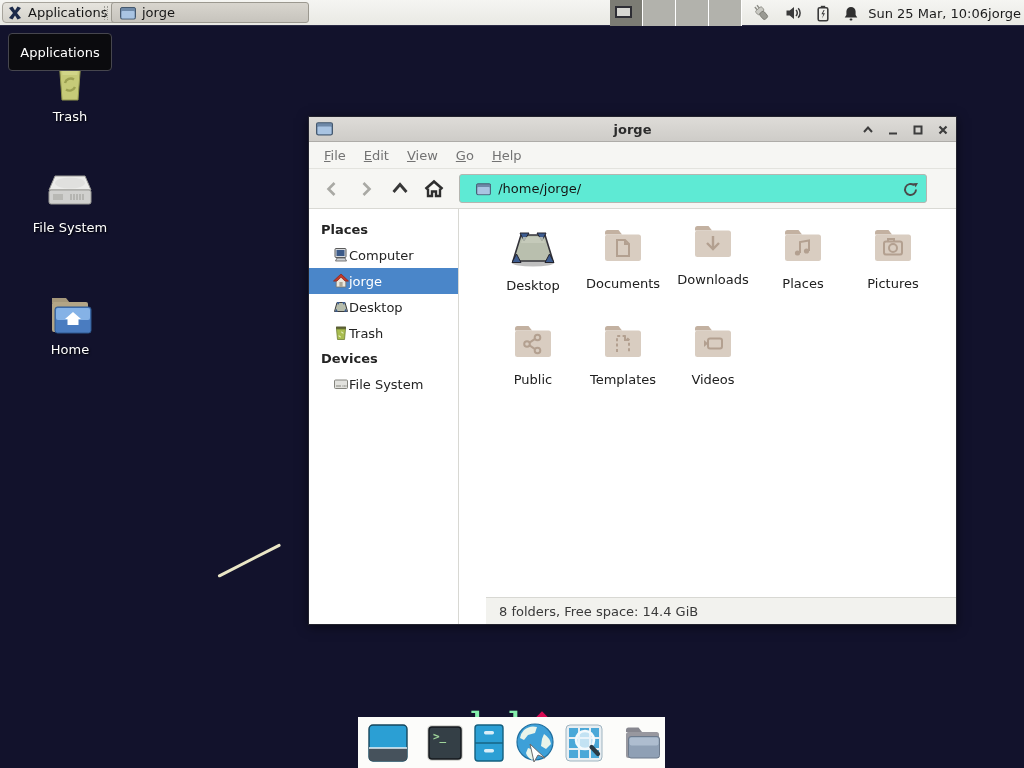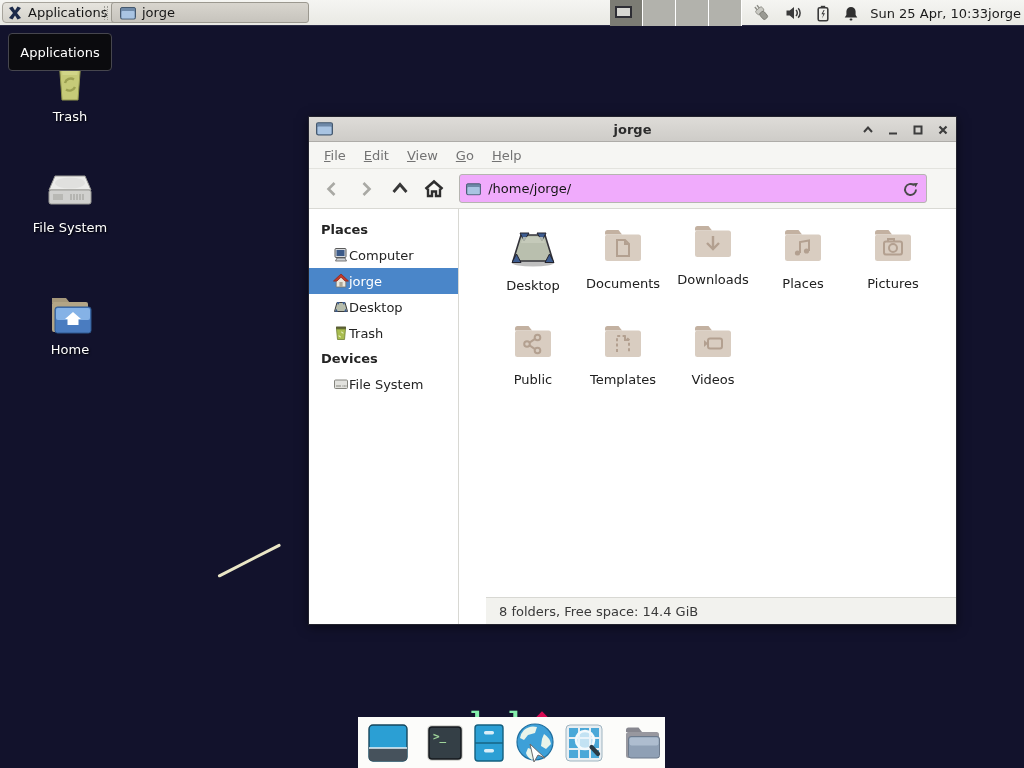--- a/index.html
+++ b/index.html
@@ -52,22 +52,22 @@
   .wbtn { width:14px; height:14px; display:flex; align-items:center; justify-content:center; }
 
   .menubar { position:absolute; left:0; top:25px; right:0; height:27px; background:#f6f6f3;
              border-bottom:1px solid #e3e3de; display:flex; align-items:center; padding-left:6px; }
   .menu-item { display:inline-block; padding:4px 9px; color:#737373; }
   .menu-item::first-letter { text-decoration:underline; }
 
   .toolbar { position:absolute; left:0; top:52px; right:0; height:40px; background:#f6f6f3;
              border-bottom:1px solid #d9d9d4; display:flex; align-items:center; }
   .tbtn { width:34px; height:30px; display:flex; align-items:center; justify-content:center; }
-  .pathbar { position:relative; margin-left:8px; width:468px; height:29px; background:#f0abfc;
-             border:1px solid #b5b5b0; border-radius:3px; display:flex; align-items:center; padding:0 30px 0 6px; }
+  .pathbar { position:relative; margin-left:8px; width:468px; height:29px; background:#5eead4;
+             border:1px solid #b5b5b0; border-radius:3px; display:flex; align-items:center; padding:0 30px 0 16px; }
   .pathbar input { border:none; outline:none; font:13px "DejaVu Sans",sans-serif; color:#141414;
                    width:100%; margin-left:7px; background:transparent; }
   .reload { position:absolute; right:7px; top:6px; }
 
   .win-content { position:absolute; left:0; top:92px; right:0; bottom:0; background:#fff; }
   .sidebar { position:absolute; left:0; top:0; bottom:0; width:150px; background:#fff;
              border-right:1px solid #d8d8d3; padding-top:8px; }
   .side-header { padding:5px 0 5px 12px; font-weight:bold; color:#242424; }
   .side-item { height:26px; display:flex; align-items:center; gap:0; padding-left:24px; color:#242424; }
   .side-item.selected { background:#4a86c9; color:#fff; }
@@ -138,21 +138,21 @@
       <svg width="14" height="17" viewBox="0 0 14 17">
         <rect x="4.8" y="0.8" width="4.4" height="2" fill="#3a3a3a"></rect>
         <rect x="2.2" y="2.8" width="9.6" height="13" rx="1.5" fill="none" stroke="#3a3a3a" stroke-width="1.6"></rect>
         <path d="M7.6 5 L5.4 9.3 h1.9 L6 13.5 L9 8.3 H7 L8.6 5 z" fill="#3a3a3a"></path>
       </svg>
       <svg width="16" height="17" viewBox="0 0 16 17">
         <path d="M8 2 a4.6 4.6 0 0 1 4.6 4.6 V10 l1.7 2.4 H1.7 L3.4 10 V6.6 A4.6 4.6 0 0 1 8 2 z" fill="#2f2f2f"></path>
         <rect x="6.6" y="13.4" width="2.8" height="2" rx="1" fill="#2f2f2f"></rect>
       </svg>
     </div>
-    <div class="clock">Sun 25 Apr, 10:33</div>
+    <div class="clock">Sun 25 Mar, 10:06</div>
     <div class="pan-user">jorge</div>
   </div>
 
   <div class="tooltip">
     <span>Applications</span>
   </div>
 
   <div class="dicon" style="left:18px; top:55px;">
     <svg width="50" height="50" viewBox="0 0 50 50">
       <path d="M12 4 h26 l-2 7 H14 z" fill="#26262c" stroke="#111" stroke-width="1"></path>

